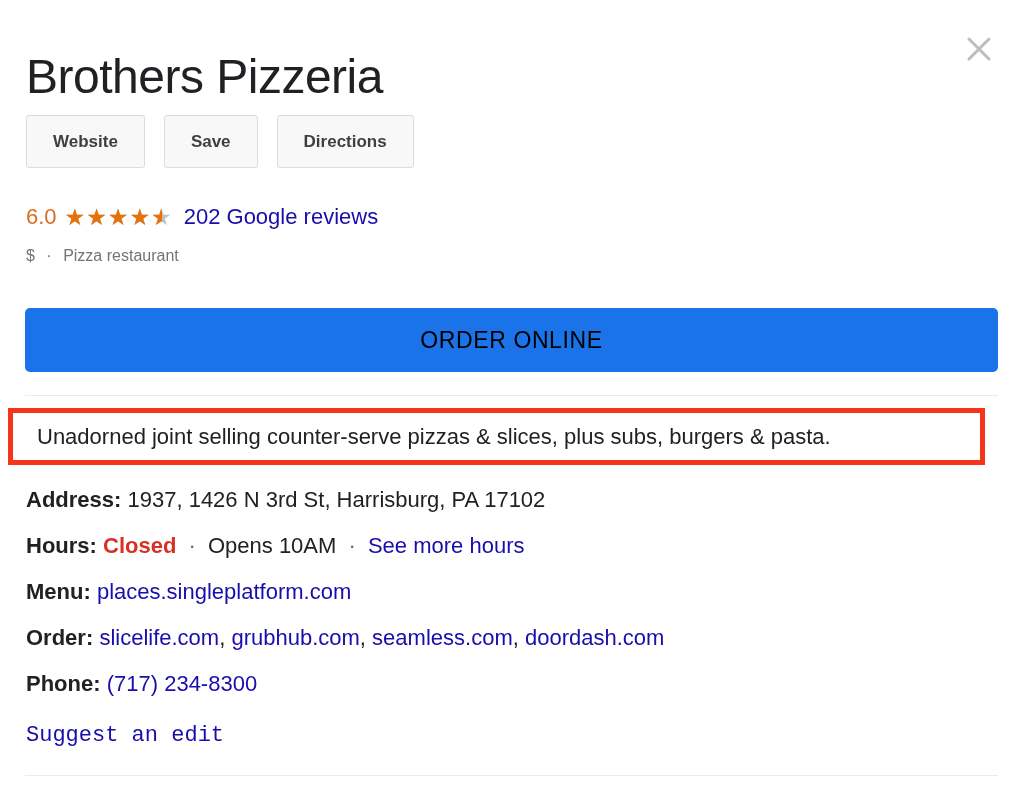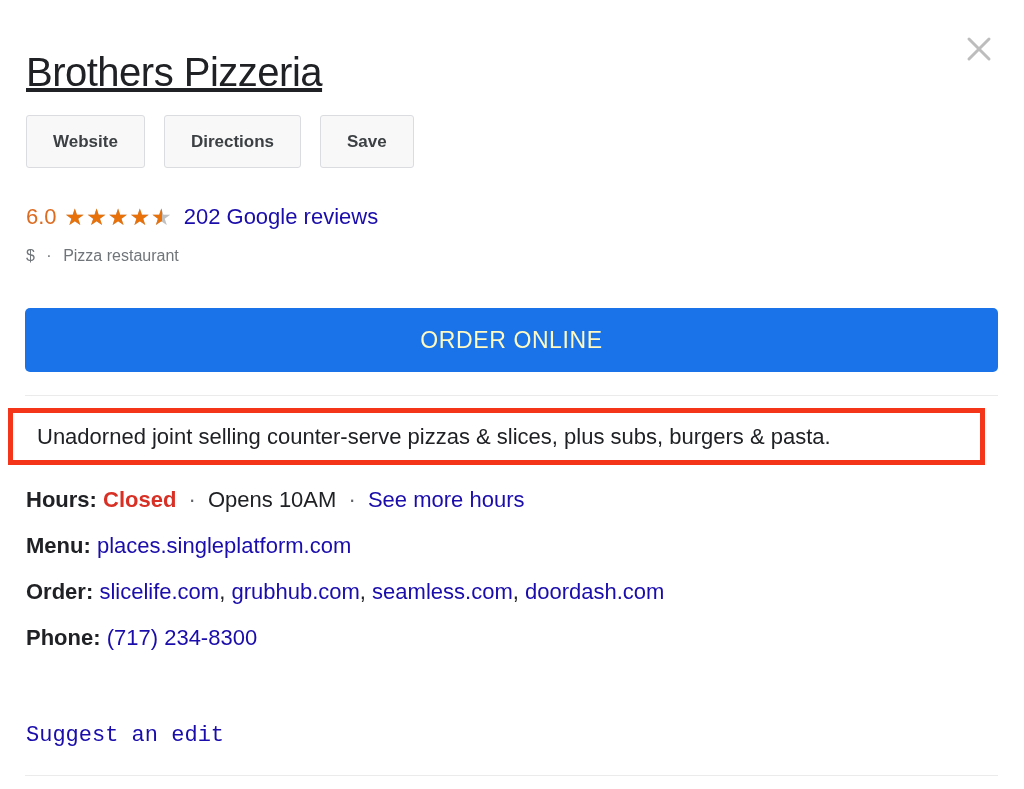--- a/index.html
+++ b/index.html
@@ -31,27 +31,26 @@
     align-items: center;
     justify-content: center;
   }
   #close-btn svg { display: block; }
 
   
   #title {
     position: absolute;
     left: 26px;
     top: 18px;
-    font-size: 40px;
+    font-size: 48px;
     line-height: 54px;
     font-weight: 400;
     letter-spacing: -0.5px;
     color: #202124;
     white-space: nowrap;
-    text-decoration: underline;
   }
 
   
   #actions {
     position: absolute;
     left: 26px;
     top: 115px;
     display: flex;
     gap: 19px;
   }
@@ -133,21 +132,21 @@
   
   #order-online {
     position: absolute;
     left: 25px;
     top: 308px;
     width: 973px;
     height: 64px;
     background: #1a73e8;
     border: none;
     border-radius: 5px;
-    color: #fef9c3;
+    color: #000000;
     font-family: "Liberation Sans", sans-serif;
     font-size: 23px;
     letter-spacing: 0.6px;
     cursor: pointer;
     display: flex;
     align-items: center;
     justify-content: center;
   }
 
   
@@ -229,22 +228,22 @@
     <svg width="26" height="26" viewBox="0 0 26 26" aria-hidden="true">
       <path d="M3 3 L23 23 M23 3 L3 23" stroke="#bdbdbd" stroke-width="3" stroke-linecap="round"></path>
     </svg>
   </span>
 </button>
 
 <h1 id="title">Brothers Pizzeria</h1>
 
 <div id="actions">
   <button class="action-btn">Website</button>
+  <button class="action-btn">Save</button>
   <button class="action-btn">Directions</button>
-  <button class="action-btn">Save</button>
 </div>
 
 <div id="rating-row">
   <span id="rating-value">6.0</span>
   <span id="stars">
     <span class="star-bg">★★★★★</span>
     <span class="star-fg" id="star-fill" style="width: 90%; color: rgb(232, 113, 10);">★★★★★</span>
   </span>
   <a id="reviews-link" href="#">202 Google reviews</a>
 </div>
@@ -258,20 +257,24 @@
 <button id="order-online">ORDER ONLINE</button>
 
 <div class="divider" id="divider-top"></div>
 
 <div id="description-highlight">
   <span id="description-text">Unadorned joint selling counter-serve pizzas &amp; slices, plus subs, burgers &amp; pasta.</span>
 </div>
 
 <div id="details">
 
+  <div class="detail-line">
+    <span class="detail-label">Address:</span>
+    <span class="detail-value">1937, 1426 N 3rd St, Harrisburg, PA 17102</span>
+  </div>
 
   <div class="detail-line">
     <span class="detail-label">Hours:</span>
     <span class="status-closed">Closed</span>
     <span class="sep">·</span>
     <span class="detail-value">Opens 10AM</span>
     <span class="sep">·</span>
     <a class="detail-link" href="#">See more hours</a>
   </div>
 

